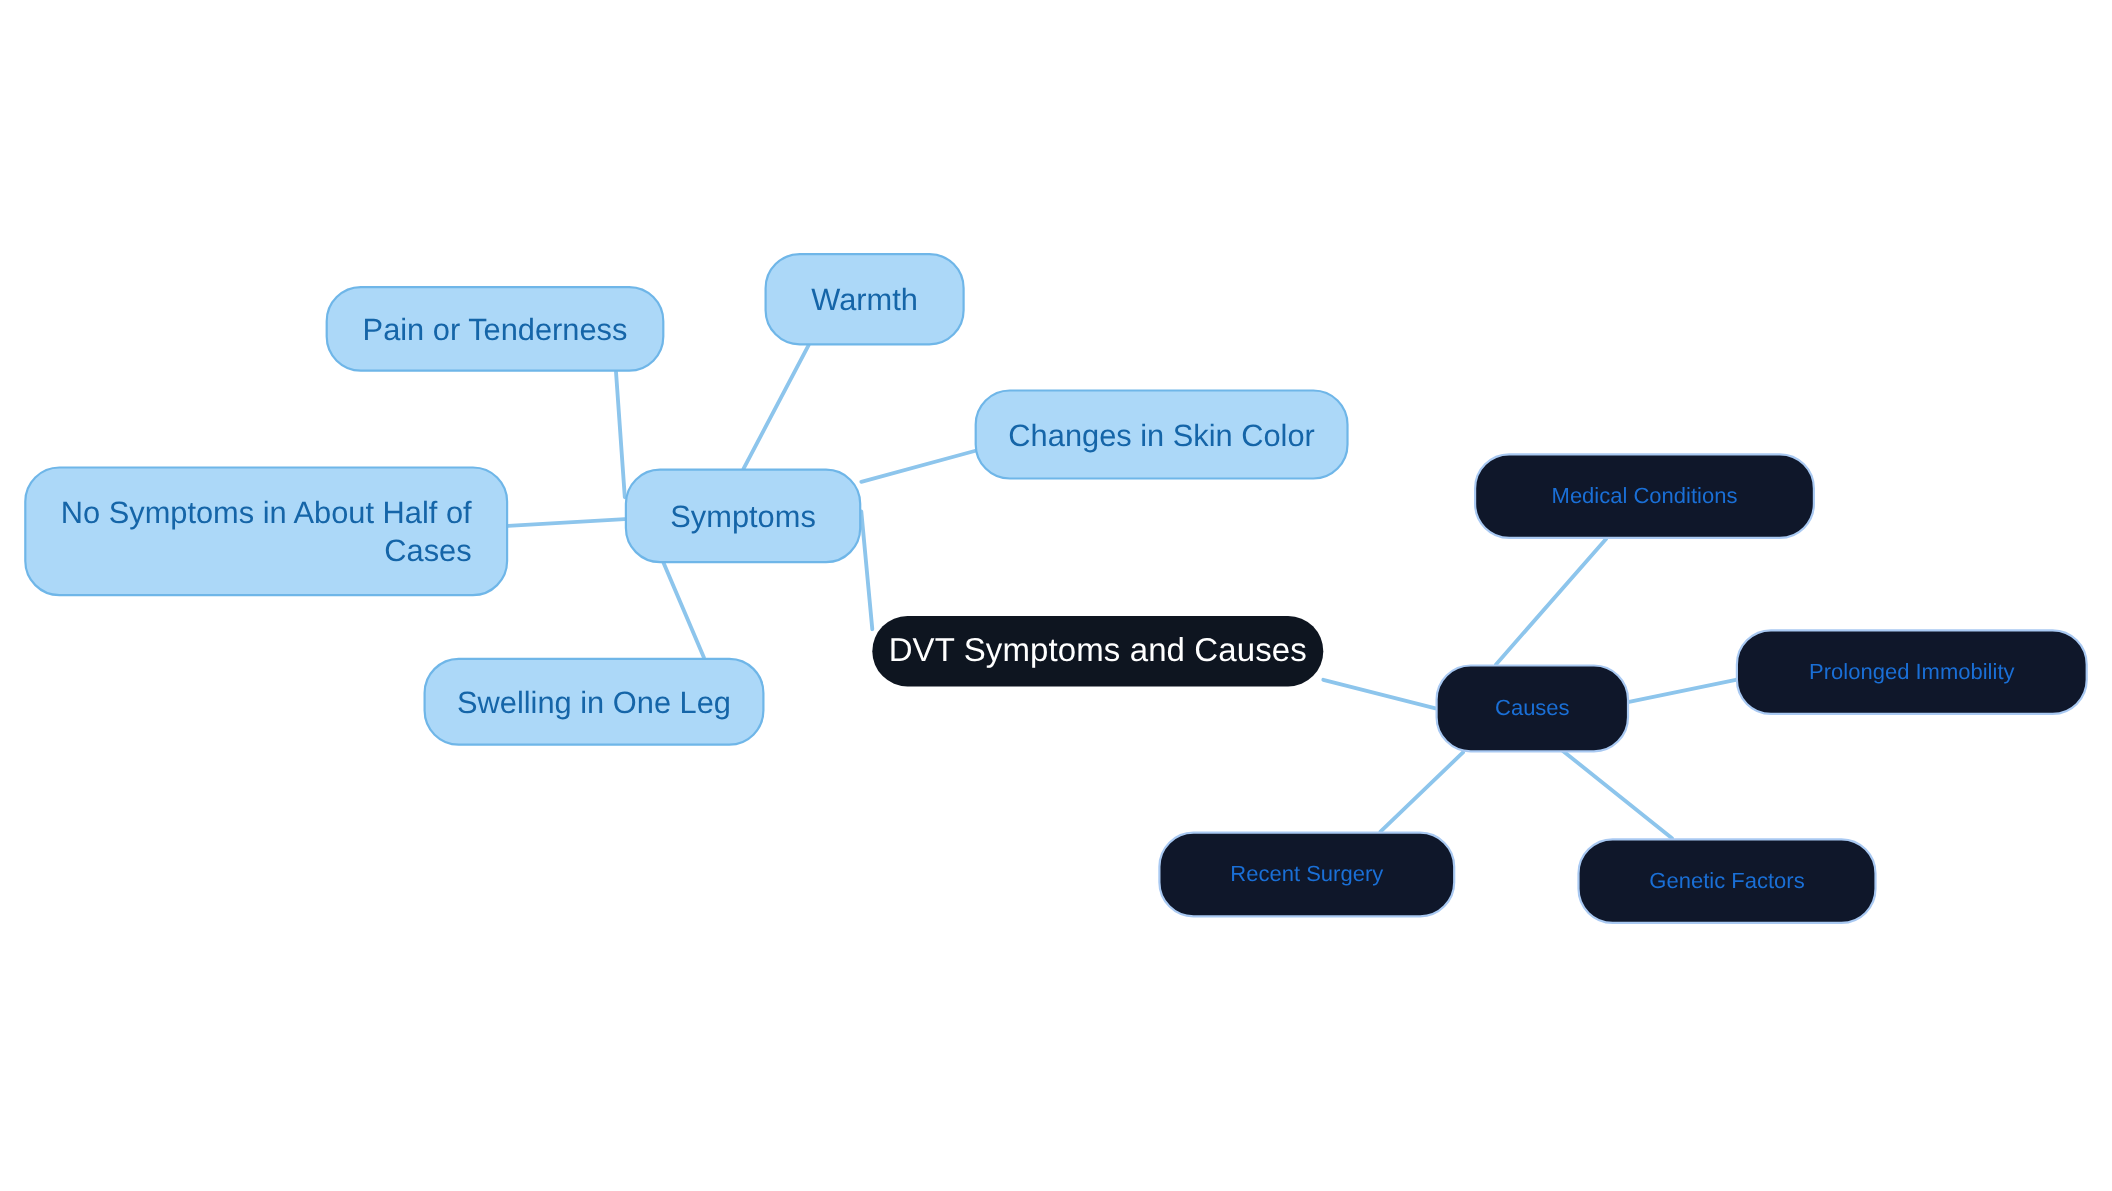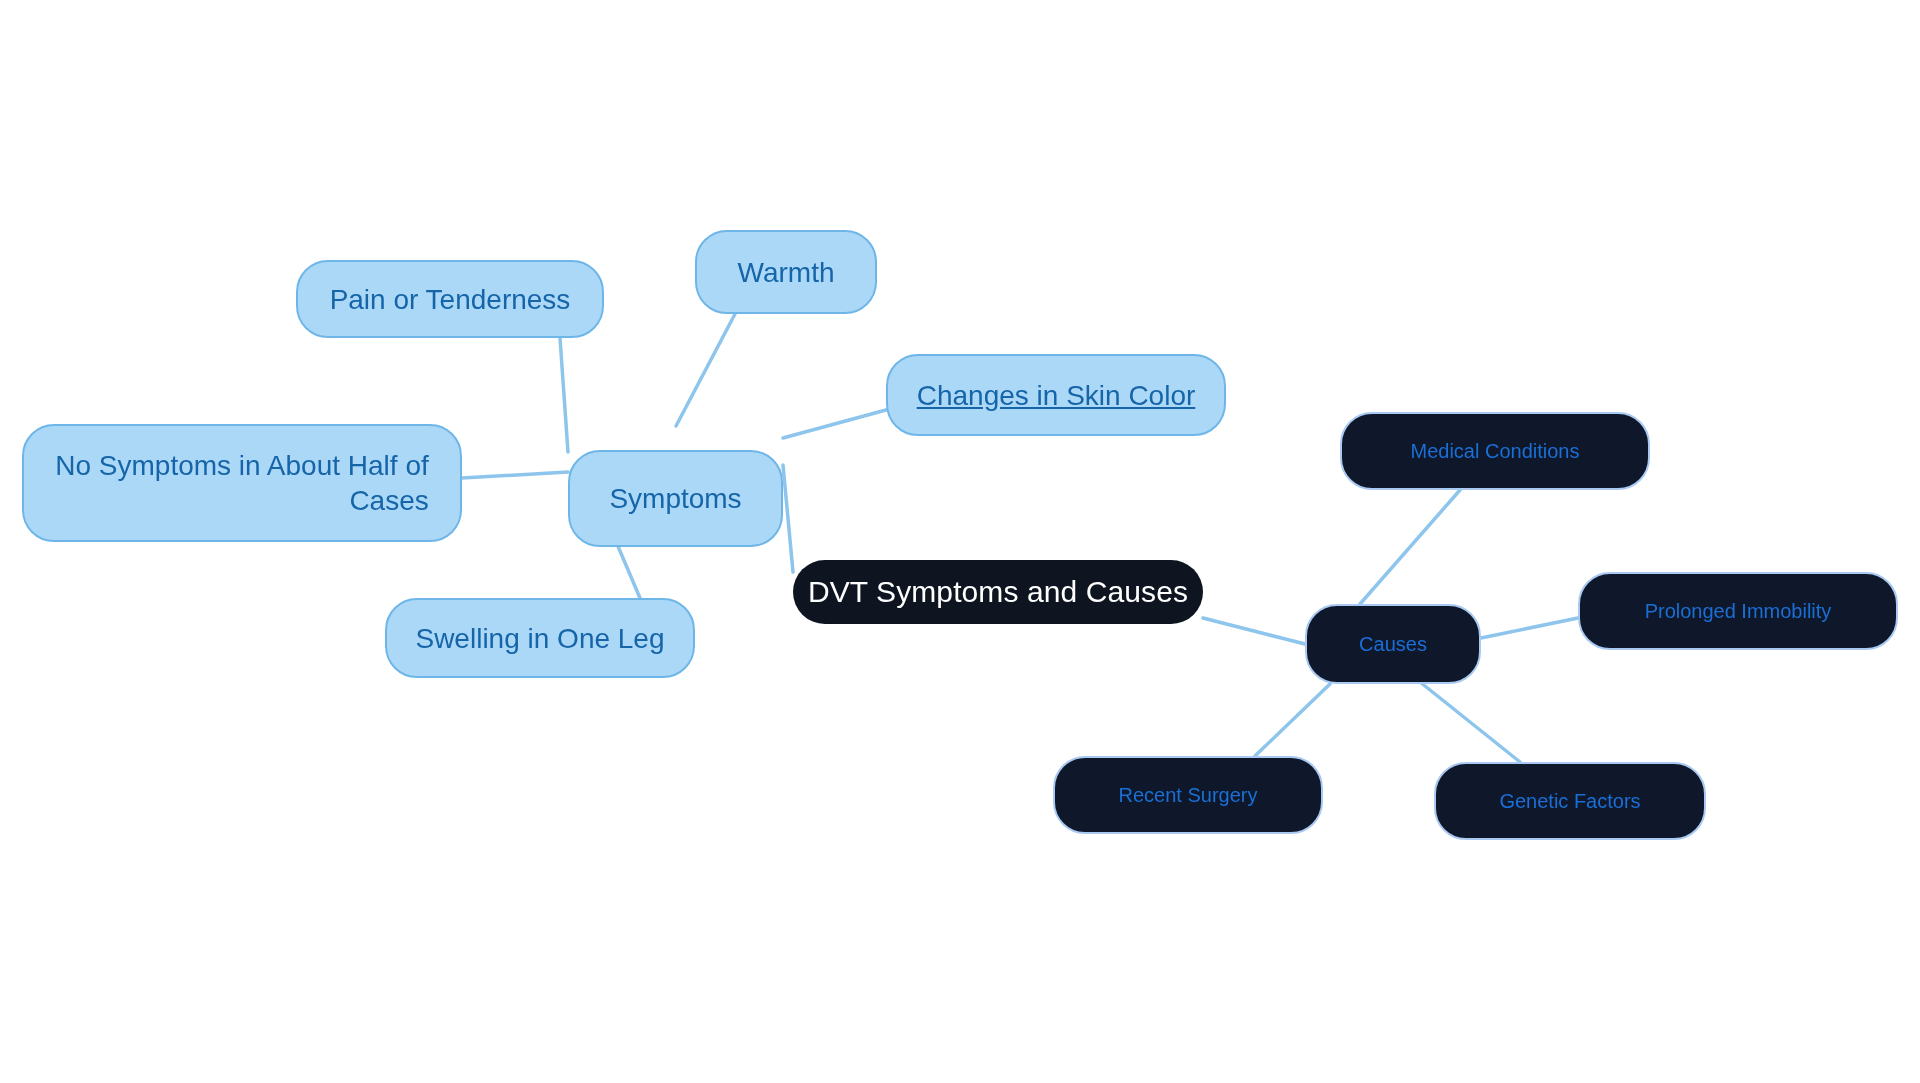--- a/index.html
+++ b/index.html
@@ -79,24 +79,24 @@
       <line x1="783" y1="438" x2="886" y2="410" stroke="#8DC5EC" stroke-width="3.5" stroke-linecap="round"></line>
       <line x1="568" y1="472" x2="462" y2="478" stroke="#8DC5EC" stroke-width="3.5" stroke-linecap="round"></line>
       <line x1="600" y1="504" x2="640" y2="598" stroke="#8DC5EC" stroke-width="3.5" stroke-linecap="round"></line>
       <line x1="1360" y1="604" x2="1460" y2="490" stroke="#8DC5EC" stroke-width="3.5" stroke-linecap="round"></line>
       <line x1="1481" y1="638" x2="1578" y2="618" stroke="#8DC5EC" stroke-width="3.5" stroke-linecap="round"></line>
       <line x1="1420" y1="682" x2="1520" y2="762" stroke="#8DC5EC" stroke-width="3.5" stroke-linecap="round"></line>
       <line x1="1330" y1="684" x2="1255" y2="756" stroke="#8DC5EC" stroke-width="3.5" stroke-linecap="round"></line>
     </svg>
   <div id="node-layer">
       <div class="node root" style="left: 793px; top: 560px; width: 410px; height: 64px;"><span class="label">DVT Symptoms and Causes</span></div>
-      <div class="node sym" style="left: 568px; top: 426px; width: 215px; height: 97px; margin-top: 24px;"><span class="label">Symptoms</span></div>
+      <div class="node sym" style="left: 568px; top: 426px; width: 215px; height: 86px;"><span class="label">Symptoms</span></div>
       <div class="node sym" style="left: 296px; top: 260px; width: 308px; height: 78px;"><span class="label">Pain or Tenderness</span></div>
       <div class="node sym" style="left: 683px; top: 230px; width: 182px; height: 84px; margin-left: 12px;"><span class="label">Warmth</span></div>
-      <div class="node sym" style="left: 886px; top: 354px; width: 340px; height: 82px; text-decoration: underline;"><span class="label">Changes in Skin Color</span></div>
+      <div class="node sym" style="left: 886px; top: 354px; width: 340px; height: 82px;"><span class="label">Changes in Skin Color</span></div>
       <div class="node sym" style="left: 22px; top: 424px; width: 440px; height: 118px; text-align: right;"><span class="label">No Symptoms in About Half of
 Cases</span></div>
       <div class="node sym" style="left: 385px; top: 598px; width: 310px; height: 80px;"><span class="label">Swelling in One Leg</span></div>
       <div class="node cau" style="left: 1305px; top: 604px; width: 176px; height: 80px;"><span class="label">Causes</span></div>
       <div class="node cau" style="left: 1340px; top: 412px; width: 310px; height: 78px;"><span class="label">Medical Conditions</span></div>
       <div class="node cau" style="left: 1578px; top: 572px; width: 320px; height: 78px; justify-content: center;"><span class="label">Prolonged Immobility</span></div>
       <div class="node cau" style="left: 1434px; top: 762px; width: 272px; height: 78px;"><span class="label">Genetic Factors</span></div>
       <div class="node cau" style="left: 1053px; top: 756px; width: 270px; height: 78px;"><span class="label">Recent Surgery</span></div>
     </div>
 </div>

